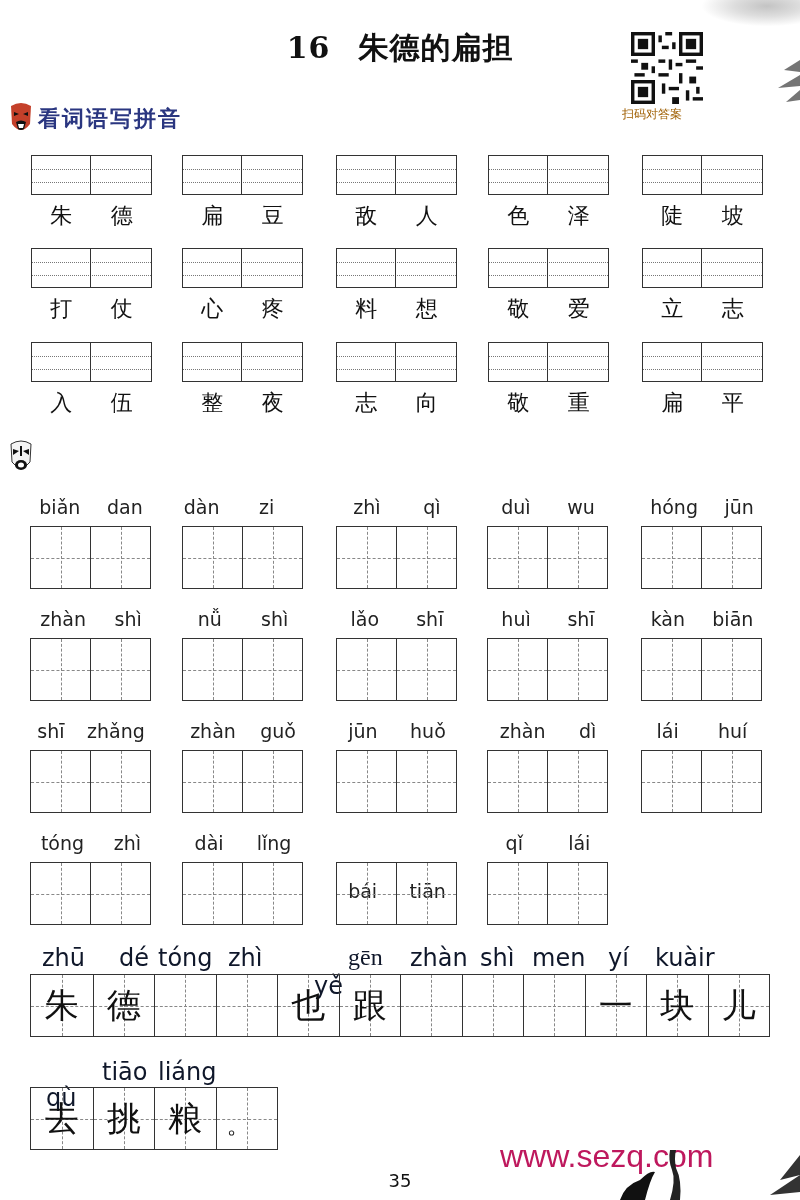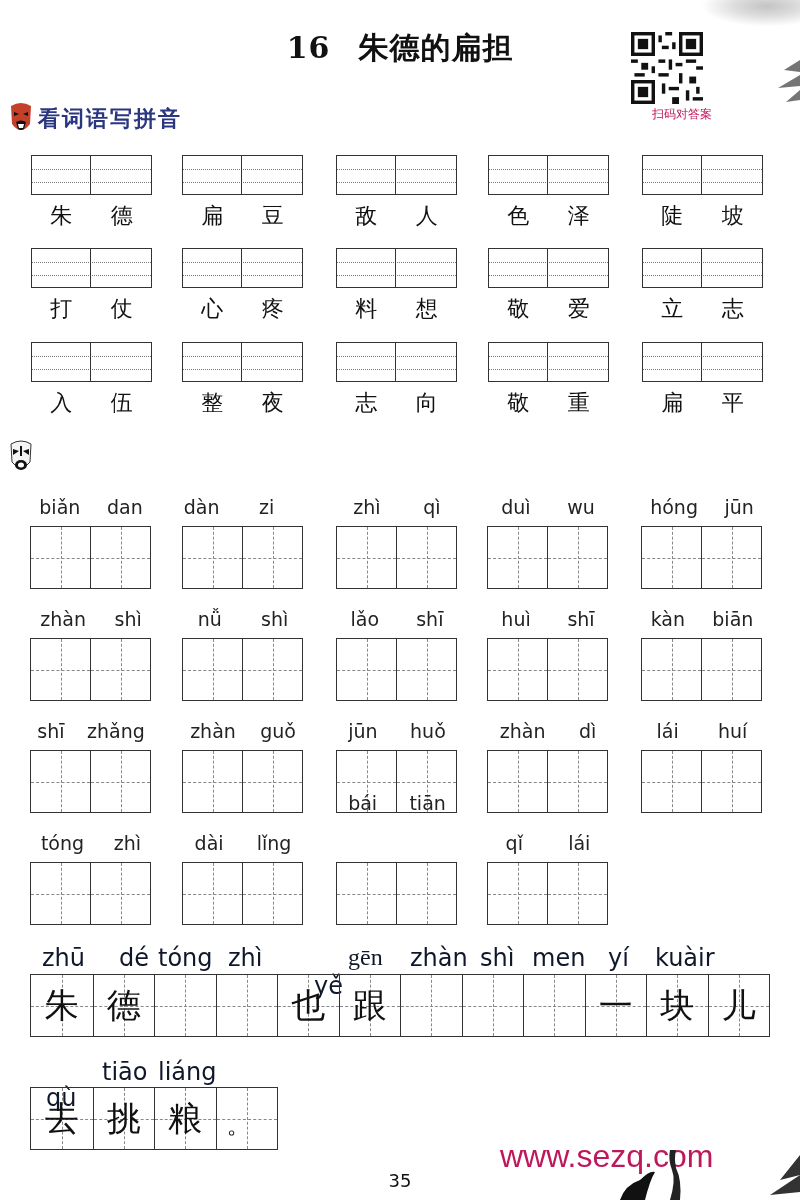--- a/index.html
+++ b/index.html
@@ -6,21 +6,21 @@
   html, body { width: 800px; height: 1200px; background: #ffffff; overflow: hidden; }
   body { position: relative; font-family: "DejaVu Sans", sans-serif; color: #111; }
 
   .title {
     position: absolute; left: 0; width: 800px; top: 28px; text-align: center;
     font-family: "DejaVu Serif", serif; font-weight: bold; font-size: 30px; letter-spacing: 1px;
   }
   .title .num { margin-right: 28px; }
 
   .qr { position: absolute; left: 630px; top: 32px; width: 74px; height: 72px; }
-  .qr-caption { position: absolute; left: 622px; top: 106px; width: 90px; text-align: right; font-size: 12px; color: #be185d; }
+  .qr-caption { position: absolute; left: 622px; top: 106px; width: 90px; text-align: left; font-size: 12px; color: #a16207; }
 
   .corner-art-top { position: absolute; left: 690px; top: 0; width: 110px; height: 30px;
     background: radial-gradient(ellipse at 70% 20%, #888 0%, #bbb 30%, transparent 60%); opacity: .5; }
   .corner-art-side { position: absolute; left: 770px; top: 40px; width: 30px; height: 100px; }
 
   .section-header { position: absolute; left: 8px; display: flex; align-items: center; }
   .section-header .mask { width: 26px; height: 34px; margin-right: 4px; }
   .section-header .label { font-size: 22px; font-weight: bold; color: #2a3680; letter-spacing: 2px; }
   .sh1 { top: 102px; }
   .sh2 { top: 440px; }
@@ -495,21 +495,21 @@
     <div class="cz-box" style="left: 182px; top: 862px;">
       <div class="cz-cell">
         <div class="v"></div>
         <div class="h"></div>
       </div>
       <div class="cz-cell">
         <div class="v"></div>
         <div class="h"></div>
       </div>
     </div>
-    <div class="pinyin" style="left: 332px; top: 792px;">
+    <div class="pinyin" style="left: 332px; top: 880px;">
       <span>bái</span>
       <span>tiān</span>
     </div>
     <div class="cz-box" style="left: 336px; top: 862px;">
       <div class="cz-cell">
         <div class="v"></div>
         <div class="h"></div>
       </div>
       <div class="cz-cell">
         <div class="v"></div>

